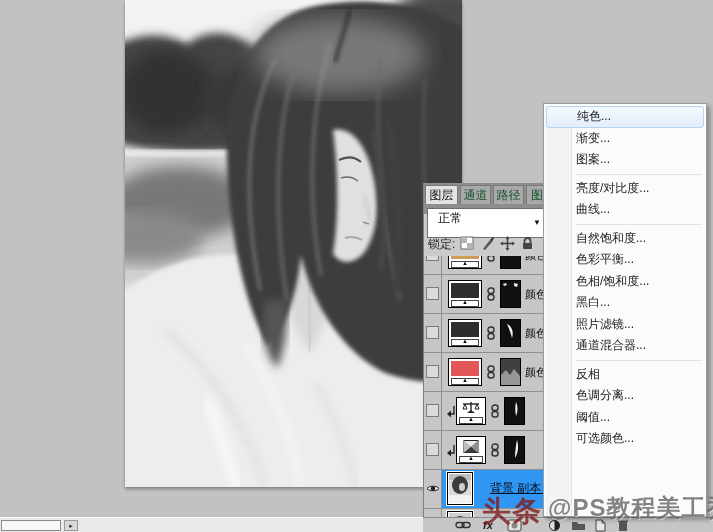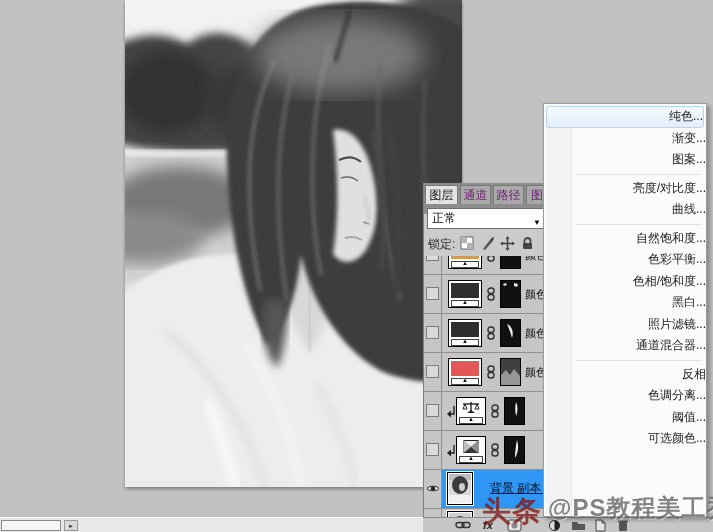--- a/index.html
+++ b/index.html
@@ -18,31 +18,31 @@
                  background:#f7f7f7; border:1px solid #8a8a8a; }
   .status-arrow { position:absolute; left:64px; top:2px; width:14px; height:11px;
                   background:#d9d9d9; border:1px solid #9a9a9a; font-size:7px; color:#333;
                   line-height:9px; text-align:center; }
 
   
   .panel { position:absolute; left:423px; top:183px; width:120px; height:334px;
            background:#cbcbcb; border-left:1px solid #7f7f7f; }
   .tabbar { position:absolute; left:0; top:0; width:120px; height:31px; background:#8d8d8d; }
   .tab { position:absolute; top:2px; height:19px; font-size:12px; line-height:19px;
-         text-align:center; color:#701a75; background:#a9a9a9;
+         text-align:center; color:#14532d; background:#a9a9a9;
          border:1px solid #787878; border-bottom:none; }
   .tab.active { background:#e3e3e3; color:#111; }
   .tab.t0 { left:1px;  width:33px; }
   .tab.t1 { left:36px; width:31px; }
   .tab.t2 { left:69px; width:31px; }
   .tab.t3 { left:102px;width:34px; }
   .blendrow { position:absolute; left:0; top:21px; width:120px; height:27px; }
-  .blendbox { position:absolute; left:3px; top:4px; width:119px; height:21px;
+  .blendbox { position:absolute; left:3px; top:4px; width:119px; height:30px;
               background:#fff; border:1px solid #6e6e6e; font-size:12px; line-height:18px;
-              color:#111; padding-left:4px; }
+              color:#111; padding-left:10px; }
   .blendbox .caret { position:absolute; right:4px; top:5px; font-size:8px; color:#111; }
   .lockrow { position:absolute; left:0; top:48px; width:120px; height:25px;
              font-size:12px; color:#2a2a2a;padding-left:38px; }
   .lockrow .locklabel { position:absolute; left:4px; top:5px; }
   .lockicon { position:absolute; top:5px; width:15px; height:15px; }
   .li0{left:36px;} .li1{left:56px;} .li2{left:76px;} .li3{left:96px;}
 
   .rows { position:absolute; left:0; top:73px; width:144px; height:261px; background:#c6c6c6; }
   .lrow { position:relative; width:120px; border-bottom:1px solid #909090; height:39px; overflow:hidden; }
   .lrow.cliptop { height:19px; }
@@ -80,21 +80,21 @@
                               text-decoration:underline; font-size:12px; }
 
   .panelbottom { position:absolute; left:423px; top:517px; width:290px; height:15px;
                  background:#c6c6c6; border-top:1px solid #8a8a8a; }
   .pbicon { position:absolute; top:1px; }
   .fxlabel { font-style:italic; font-weight:bold; font-size:11px; color:#222; line-height:13px; }
 
   
   .menu { position:absolute; left:543px; top:103px; width:164px; height:414px;
           background:#fbfbfb; border:1px solid #979ba1; padding:2px 0;
-          box-shadow:3px 3px 4px rgba(0,0,0,.3); overflow:hidden;text-align:right; }
+          box-shadow:3px 3px 4px rgba(0,0,0,.3); overflow:hidden; }
   .menu .gutter { position:absolute; left:2px; top:2px; width:26px; height:410px;
                   background:#f2f3f5; border-right:1px solid #e4e5e8; }
   .mi { position:relative; height:21.5px; line-height:21.5px; padding-left:32px;
         font-size:12px; color:#1c1c1c; white-space:nowrap; }
   .mi.hl { background:linear-gradient(#f4f9fd,#e2eefb); border:1px solid #b4d4f2;
            border-radius:3px; margin:0 2px; padding-left:30px; line-height:19.5px; }
   .msep { height:7px; position:relative; }
   .msep::after { content:""; position:absolute; left:32px; right:4px; top:3px;
                  border-top:1px solid #e2e3e5; }
 

